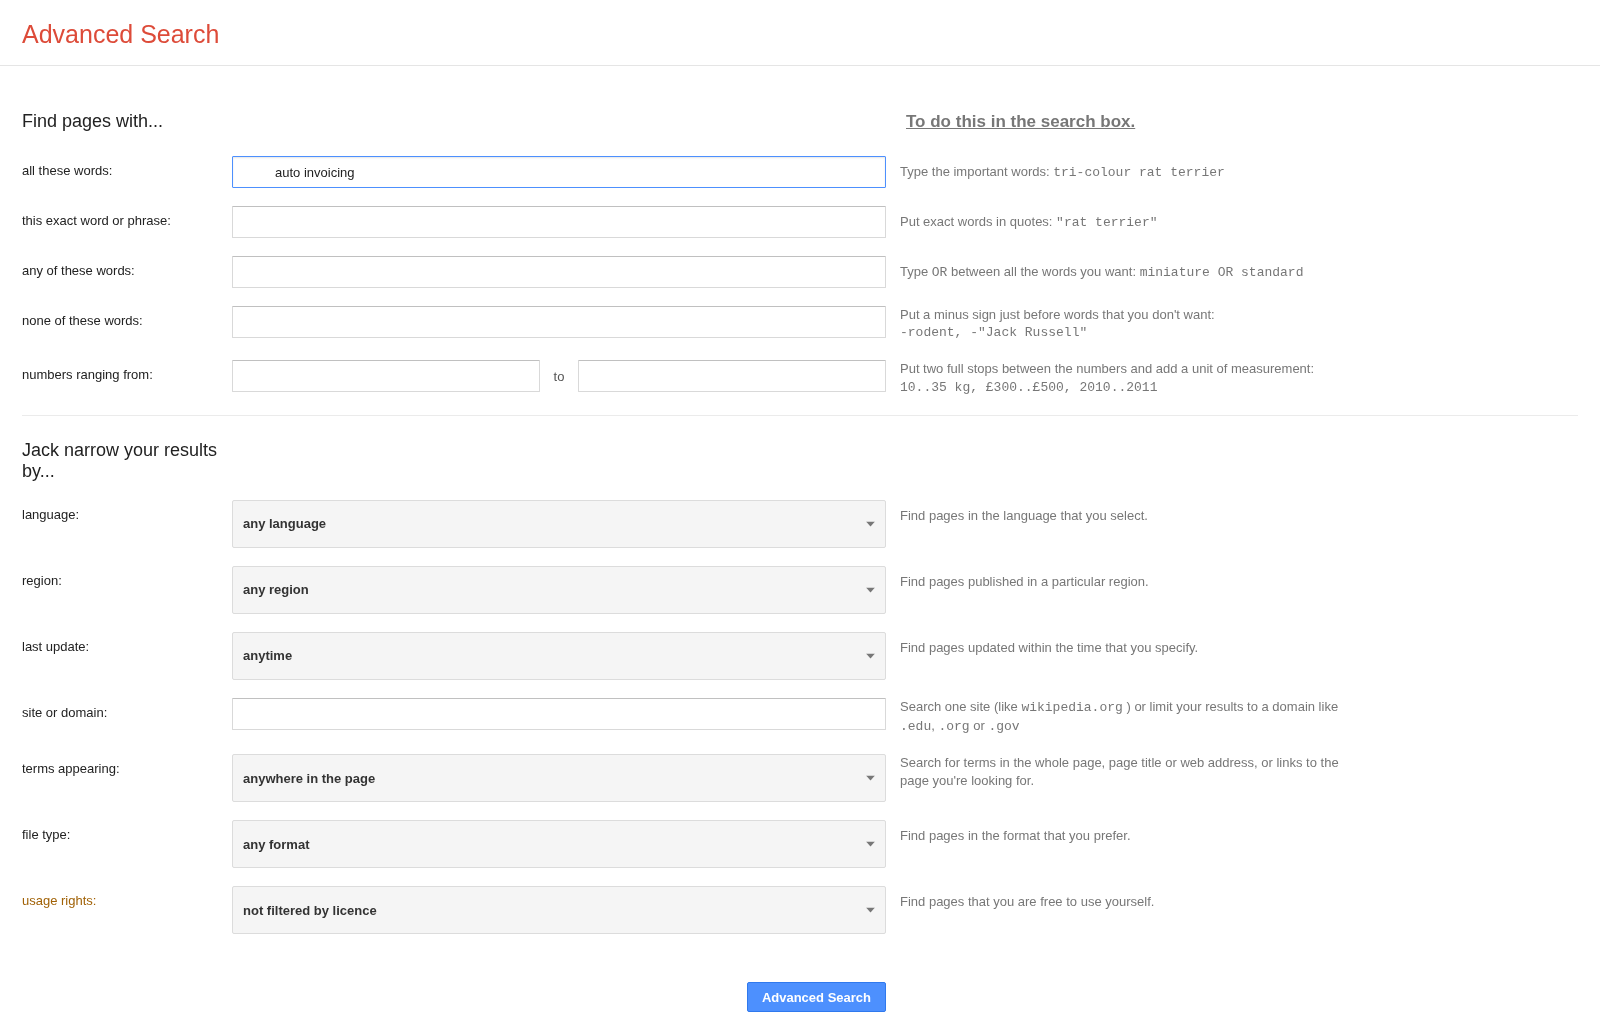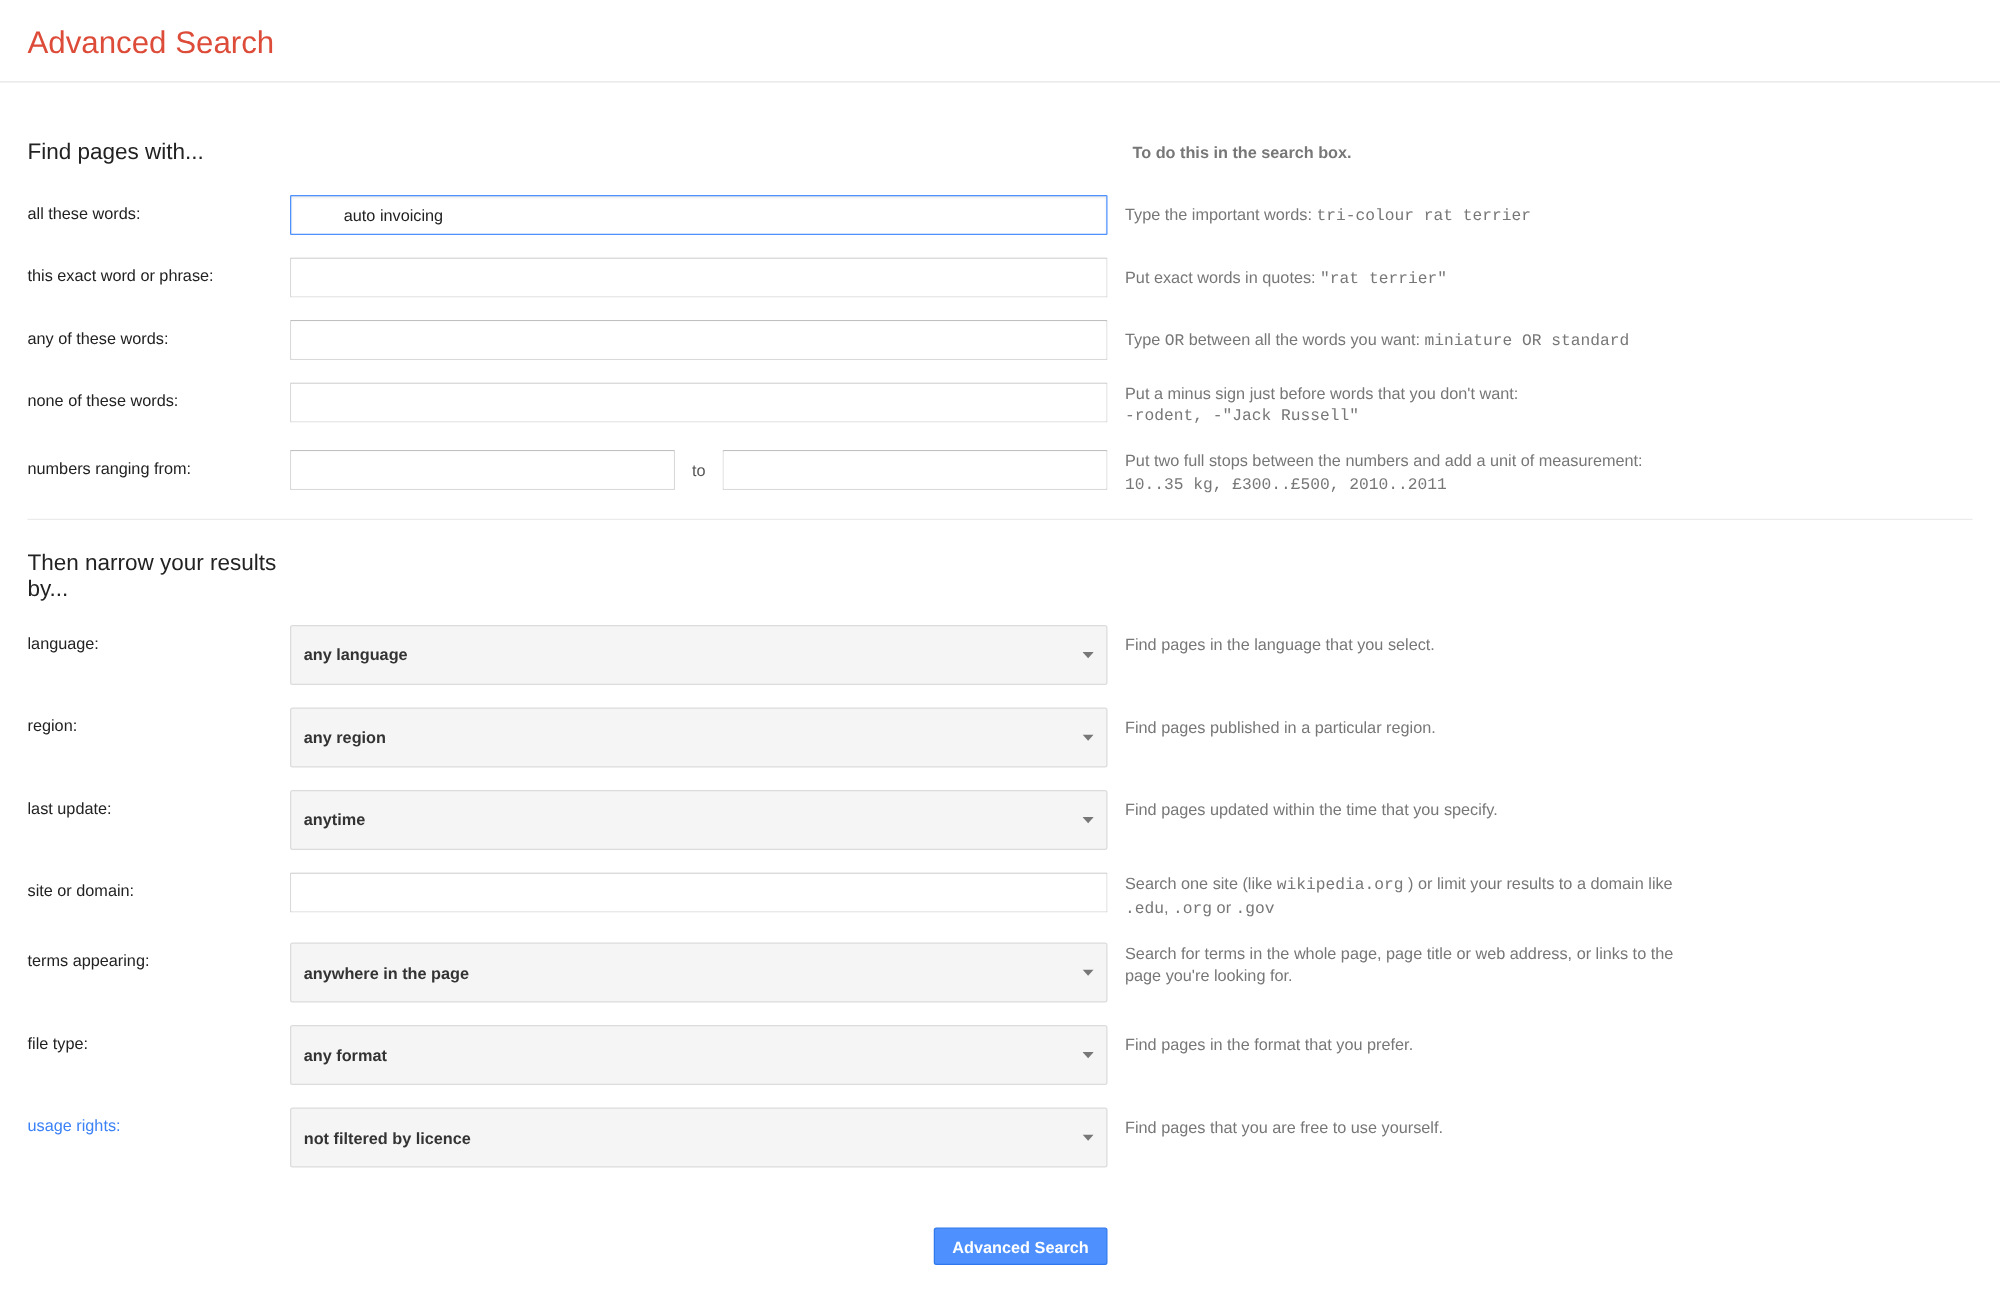--- a/index.html
+++ b/index.html
@@ -45,38 +45,39 @@
     font-size: 18px;
     font-weight: 400;
     color: #222;
     margin: 0;
     width: 210px;
   }
   .head-gap {
     width: 654px;
   }
   .head-hint {
-    font-size: 13px;
+    font-size: 17px;
     font-weight: 700;
     color: #777;
+    text-decoration: underline;
   }
   .row {
     display: flex;
     align-items: flex-start;
     margin-bottom: 18px;
     min-height: 32px;
   }
   .row .lbl {
     width: 210px;
     padding-top: 7px;
     font-size: 13px;
     color: #222;
   }
   .row .lbl.link {
-    color: #3b82f6;
+    color: #a16207;
     cursor: pointer;
   }
   .row .ctrl {
     width: 654px;
     display: flex;
     align-items: center;
     gap: 10px;
   }
   input.text {
     width: 100%;
@@ -238,21 +239,21 @@
       </div>
     </div>
 
   </div>
 
   <div class="divider"></div>
 
   <div class="section2">
 
     <div class="section-head" style="margin-bottom:18px">
-      <h2>Then narrow your results by...</h2>
+      <h2>Jack narrow your results by...</h2>
     </div>
 
     <div class="row">
       <div class="lbl">language:</div>
       <div class="ctrl">
         <div class="select">
           <span>any language</span>
           <span class="caret">
             <svg width="9" height="6" viewBox="0 0 9 6">
                 <path d="M0 0 L9 0 L4.5 5 Z" fill="#777"></path>

